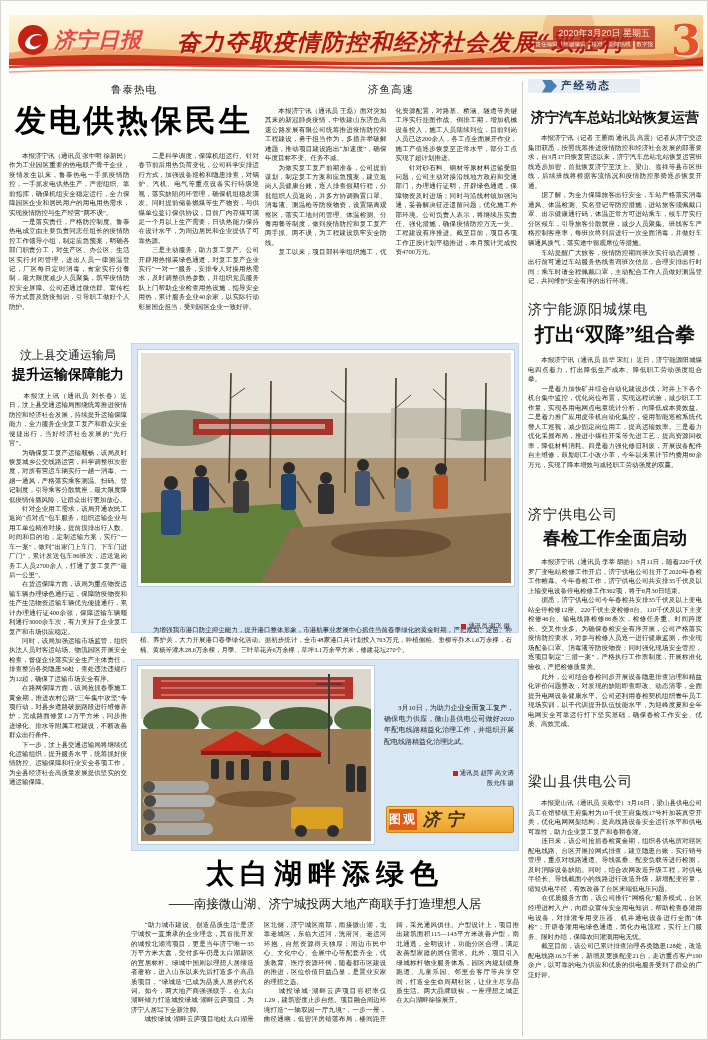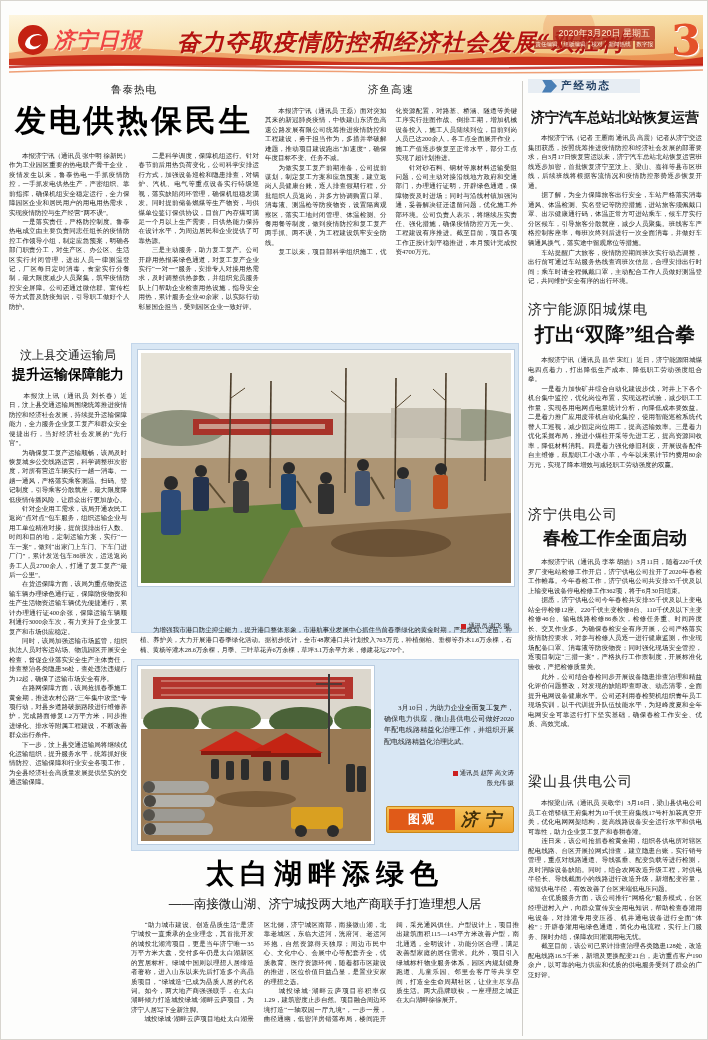--- a/index.html
+++ b/index.html
@@ -56,21 +56,21 @@
   .frame1 { left:6px; top:6px; width:376px; height:236px; }
   .frame2 { left:6px; top:6px; width:236px; height:178px; }
   .caption { position:absolute; font-size:6.4px; line-height:1.55; color:#222; text-align:justify; white-space:pre-line;margin-top:33px; }
   .cap1 { left:8px; top:248px; width:372px; }
   .credit { font-size:6.4px; color:#222; text-align:right; }
   .sq { display:inline-block; width:5px; height:5px; background:#cc2020; margin-right:2px; vertical-align:middle; }
   .credit1 { position:absolute; right:8px; top:278px; }
   .cap2 { left:252px; top:10px; width:130px; font-size:7px; line-height:1.6; }
   .credit2 { position:absolute; left:252px; top:108px; width:130px; line-height:1.6; }
   .badge { position:absolute; left:254px; top:146px; width:128px; height:27px; background:linear-gradient(180deg,#f6c35a,#eca22c); border:1px solid #c8871a; border-radius:2px; display:flex; align-items:center; gap:6px; padding:2px; }
-  .badge-chip { background:#e05a18; color:#fff; font-family:"Liberation Sans", sans-serif; font-weight:bold; font-size:12px; letter-spacing:2px; padding:2px 19px; }
+  .badge-chip { background:#e05a18; color:#fff; font-family:"Liberation Sans", sans-serif; font-weight:bold; font-size:12px; letter-spacing:2px; padding:2px 0; }
   .badge-name { font-family:"DejaVu Serif", serif; font-weight:bold; font-style:italic; font-size:17px; color:#42300a; letter-spacing:6px; }
 
   
   .feature { position:absolute; left:130px; top:854px; width:388px; }
   .f-headline { text-align:center; font-family:"Liberation Sans", sans-serif; font-weight:bold; font-size:28px; color:#000; letter-spacing:6px; white-space:nowrap; }
   .f-subtitle { text-align:center; font-family:"Liberation Sans", sans-serif; font-size:12.5px; color:#111; margin-top:3px; white-space:nowrap; }
   .f-body { margin-top:7px; height:142px; }
 </style>
 </head>
 <body>

